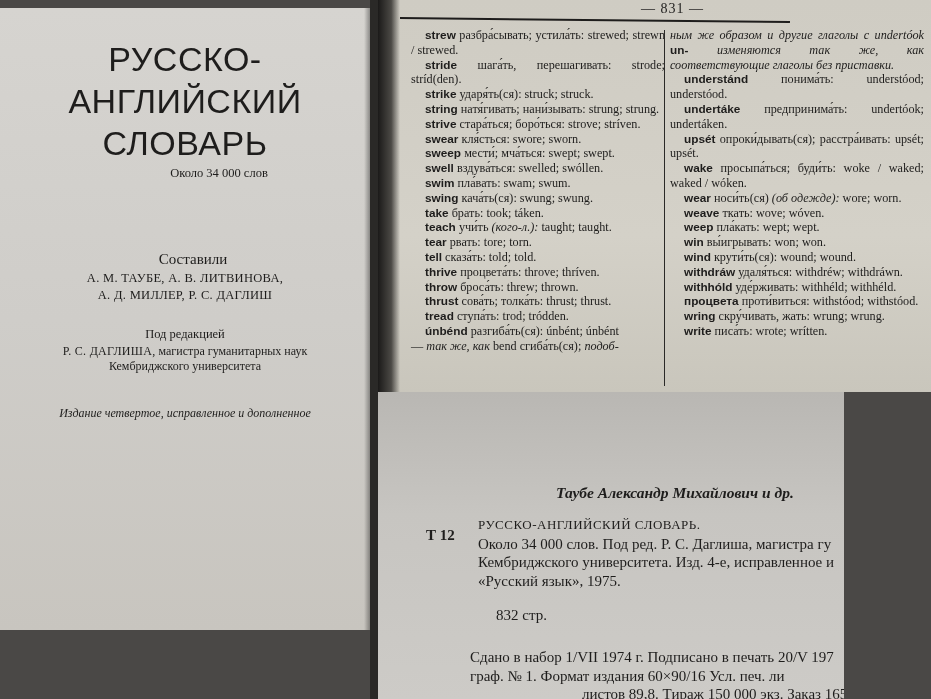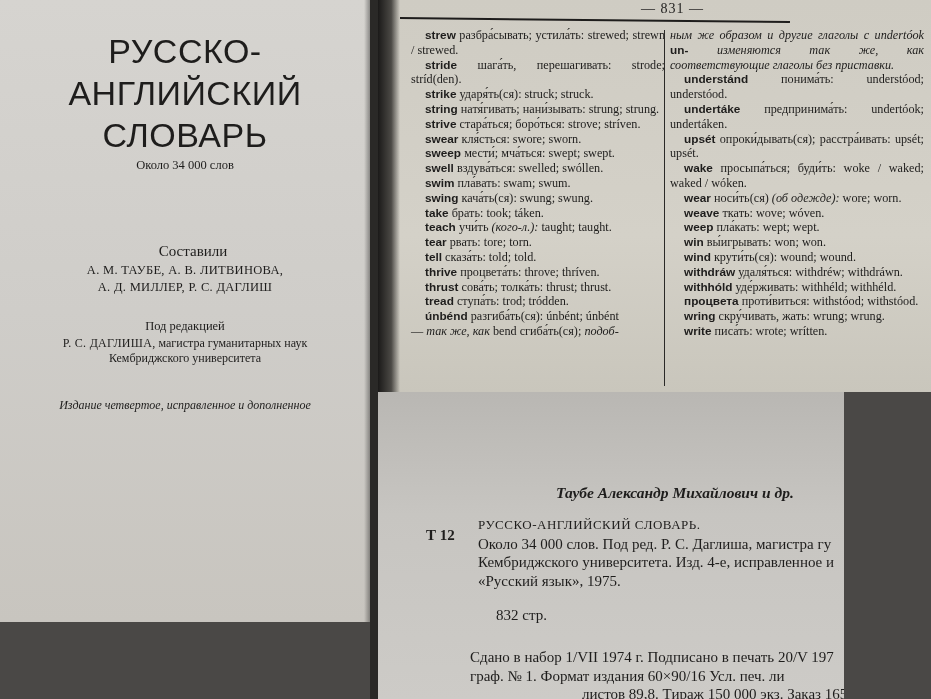--- a/index.html
+++ b/index.html
@@ -1,26 +1,26 @@
 <!DOCTYPE html>
 <html><head>
 <meta charset="utf-8">
 <style>
   html,body{margin:0;padding:0;}
   body{width:931px;height:699px;position:relative;overflow:hidden;background:#4a4846;font-family:"Liberation Serif","DejaVu Serif",serif;color:#1e1d1c;}
   .panel{position:absolute;overflow:hidden;}
-  #title-page{left:0;top:0;width:370px;height:622px;background:linear-gradient(180deg,#d6d4d0 0%,#cfcdc9 50%,#c8c5bf 100%);}
+  #title-page{left:0;top:8px;width:370px;height:622px;background:linear-gradient(180deg,#d6d4d0 0%,#cfcdc9 50%,#c8c5bf 100%);}
   #title-page::after{content:"";position:absolute;right:0;top:0;width:6px;height:100%;background:linear-gradient(90deg,rgba(0,0,0,0),rgba(0,0,0,.35));}
   .spine{position:absolute;left:370px;top:0;width:8px;height:699px;background:#2a2927;}
   #dict-page{left:378px;top:0;width:553px;height:392px;background:linear-gradient(180deg,#cfccc3 0%,#d4d1c8 60%,#c9c6bc 100%);}
   #dict-page::before{content:"";position:absolute;left:0;top:0;width:22px;height:100%;background:linear-gradient(90deg,#1b1a19,#4b4945 60%,rgba(0,0,0,0));}
   #imprint-page{left:378px;top:392px;width:466px;height:307px;background:linear-gradient(180deg,#b9b7b3 0%,#c7c5c1 40%,#cdcbc7 100%);}
   .center{position:absolute;left:0;width:370px;text-align:center;}
   .t-title{top:30px;font-size:34px;letter-spacing:.5px;line-height:42px;font-family:"Liberation Sans","DejaVu Sans",sans-serif;font-weight:normal;}
-  .t-words{top:158px;font-size:12.5px;}
+  .t-words{top:158px;font-size:12.5px;padding-left:34px;}
   .t-compiled{top:243px;font-size:15px;padding-left:8px;}
   .t-authors{top:262px;font-size:12.5px;line-height:17px;letter-spacing:.3px;}
   .t-edited{top:319px;font-size:12.5px;}
   .t-editor{top:336px;font-size:12px;line-height:15px;}
   .t-editor b{font-weight:normal;letter-spacing:.3px;}
   .t-edition{top:398px;font-size:12px;font-style:italic;}
   .t-publisher{top:660px;font-size:12.5px;letter-spacing:.2px;}
   .t-city{top:677px;font-size:12px;letter-spacing:3px;}
   .page-num{position:absolute;top:1px;left:216px;font-size:14px;letter-spacing:1px;margin-left:47px;}
   .rule{position:absolute;left:22px;top:17px;width:390px;height:2px;background:#1e1d1c;transform:rotate(.6deg);transform-origin:left;}
@@ -79,20 +79,21 @@
       <p class="entry"><span class="hw">swear</span> кля́сться: swore; sworn.</p>
       <p class="entry"><span class="hw">sweep</span> мести́; мча́ться: swept; swept.</p>
       <p class="entry"><span class="hw">swell</span> вздува́ться: swelled; swóllen.</p>
       <p class="entry"><span class="hw">swim</span> пла́вать: swam; swum.</p>
       <p class="entry"><span class="hw">swing</span> кача́ть(ся): swung; swung.</p>
       <p class="entry"><span class="hw">take</span> брать: took; táken.</p>
       <p class="entry"><span class="hw">teach</span> учи́ть <span class="it">(кого-л.):</span> taught; taught.</p>
       <p class="entry"><span class="hw">tear</span> рвать: tore; torn.</p>
       <p class="entry"><span class="hw">tell</span> сказа́ть: told; told.</p>
       <p class="entry"><span class="hw">thrive</span> процвета́ть: throve; thríven.</p>
+      <p class="entry"><span class="hw">throw</span> броса́ть: threw; thrown.</p>
       <p class="entry"><span class="hw">thrust</span> сова́ть; толка́ть: thrust; thrust.</p>
       <p class="entry"><span class="hw">tread</span> ступа́ть: trod; tródden.</p>
       <p class="entry"><span class="hw">únbénd</span> разгиба́ть(ся): únbént; únbént</p>
       <p class="entry noindent">— <span class="it">так же, как</span> bend сгиба́ть(ся); <span class="it">подоб-</span></p>
     </div>
   <div class="col-divider"></div>
   <div class="col col-right" id="col-right">
       <p class="entry noindent"><span class="it">ным же образом и другие глаголы с undertóok </span><span class="hw">un-</span><span class="it"> изменяются так же, как соответствующие глаголы без приставки.</span></p>
       <p class="entry"><span class="hw">understánd</span> понима́ть: understóod; understóod.</p>
       <p class="entry"><span class="hw">undertáke</span> предпринима́ть: undertóok; undertáken.</p>

